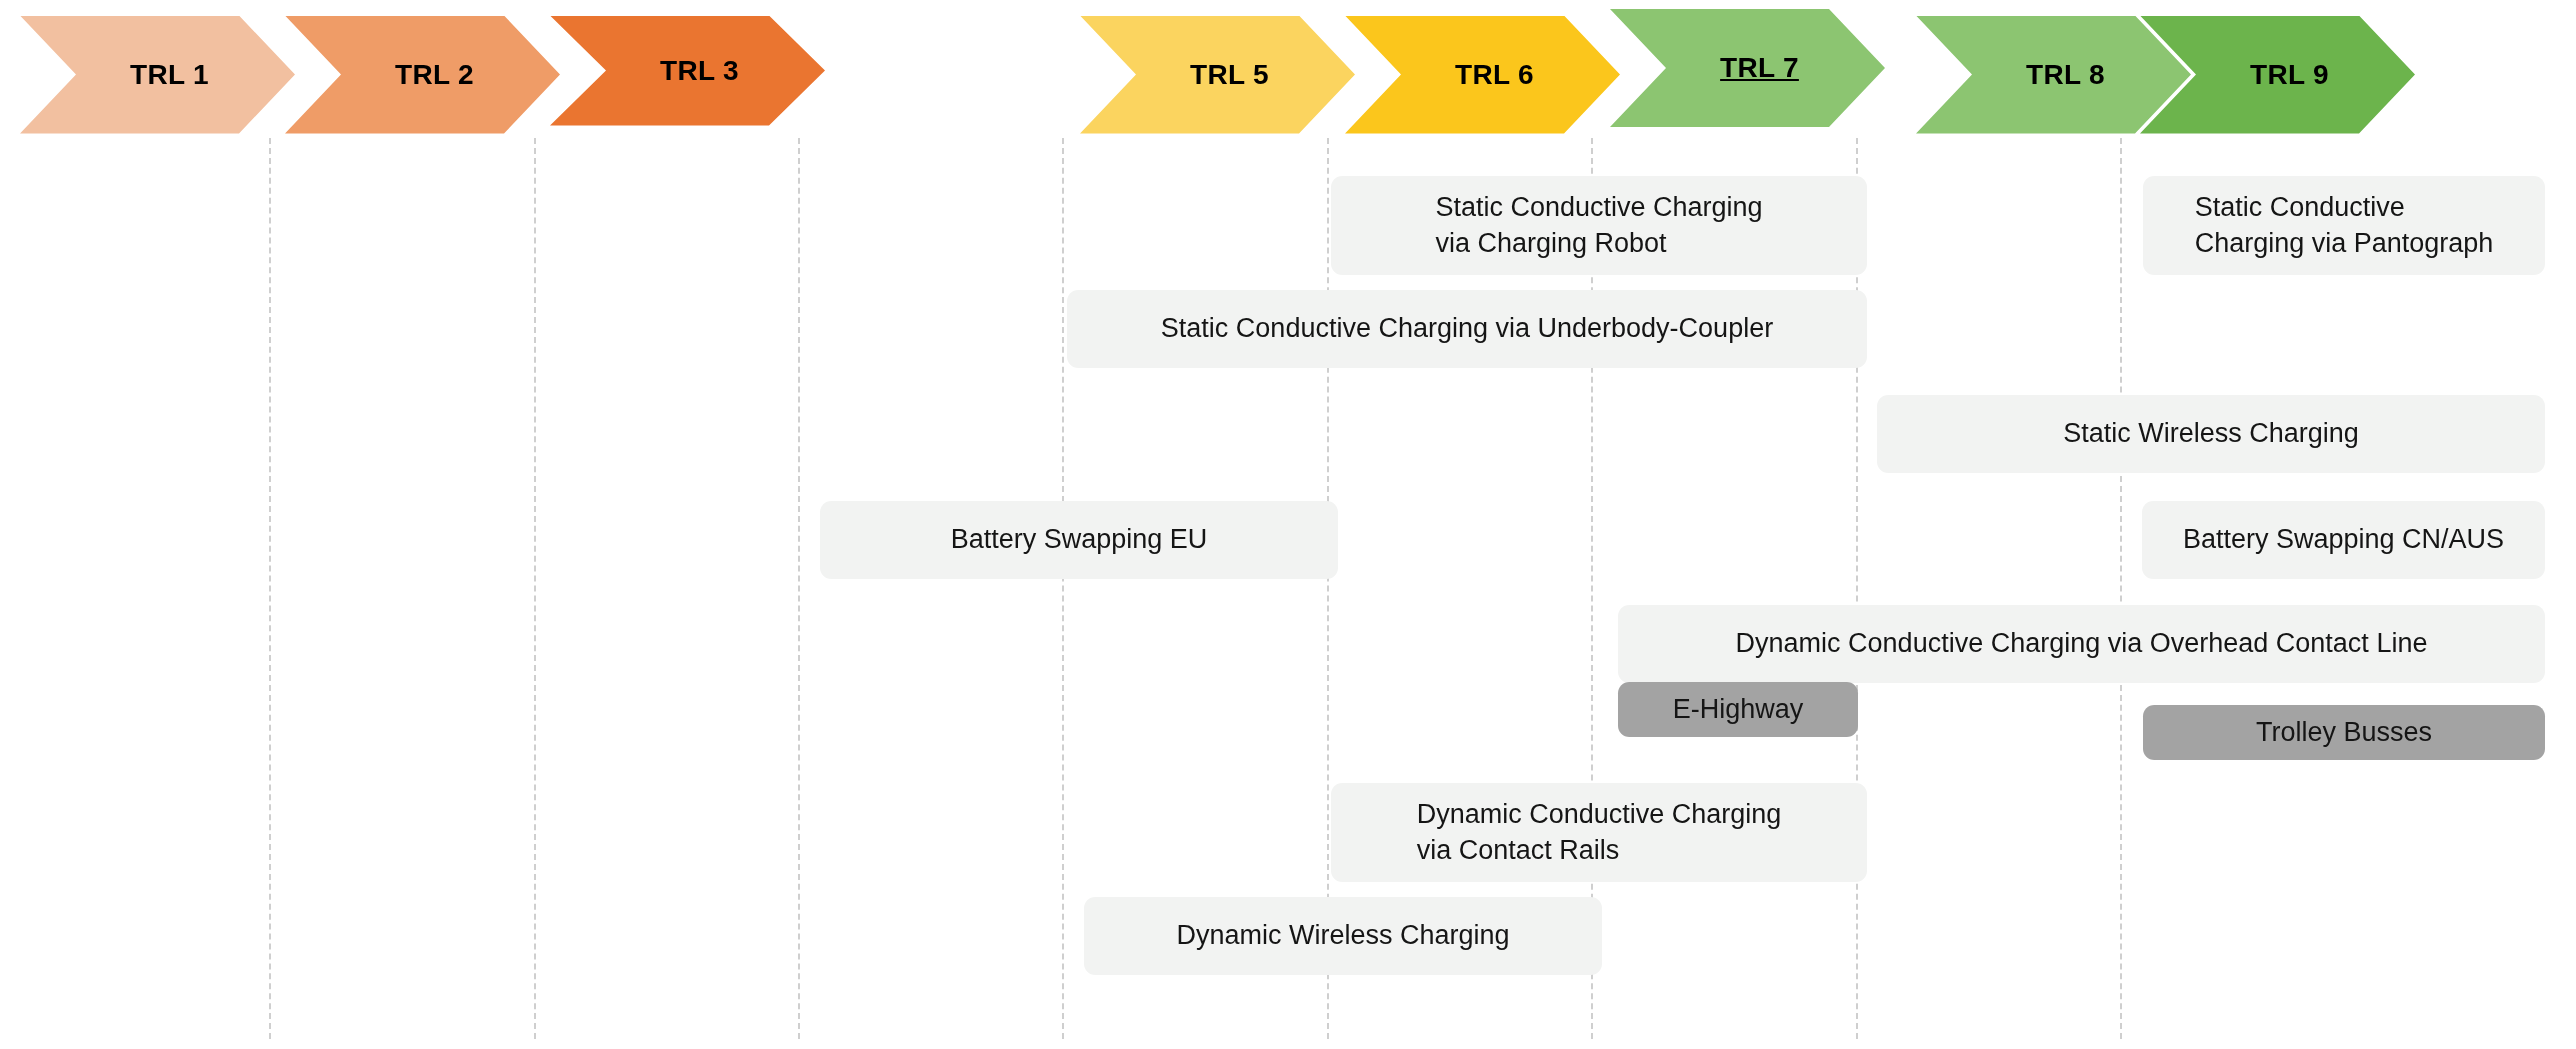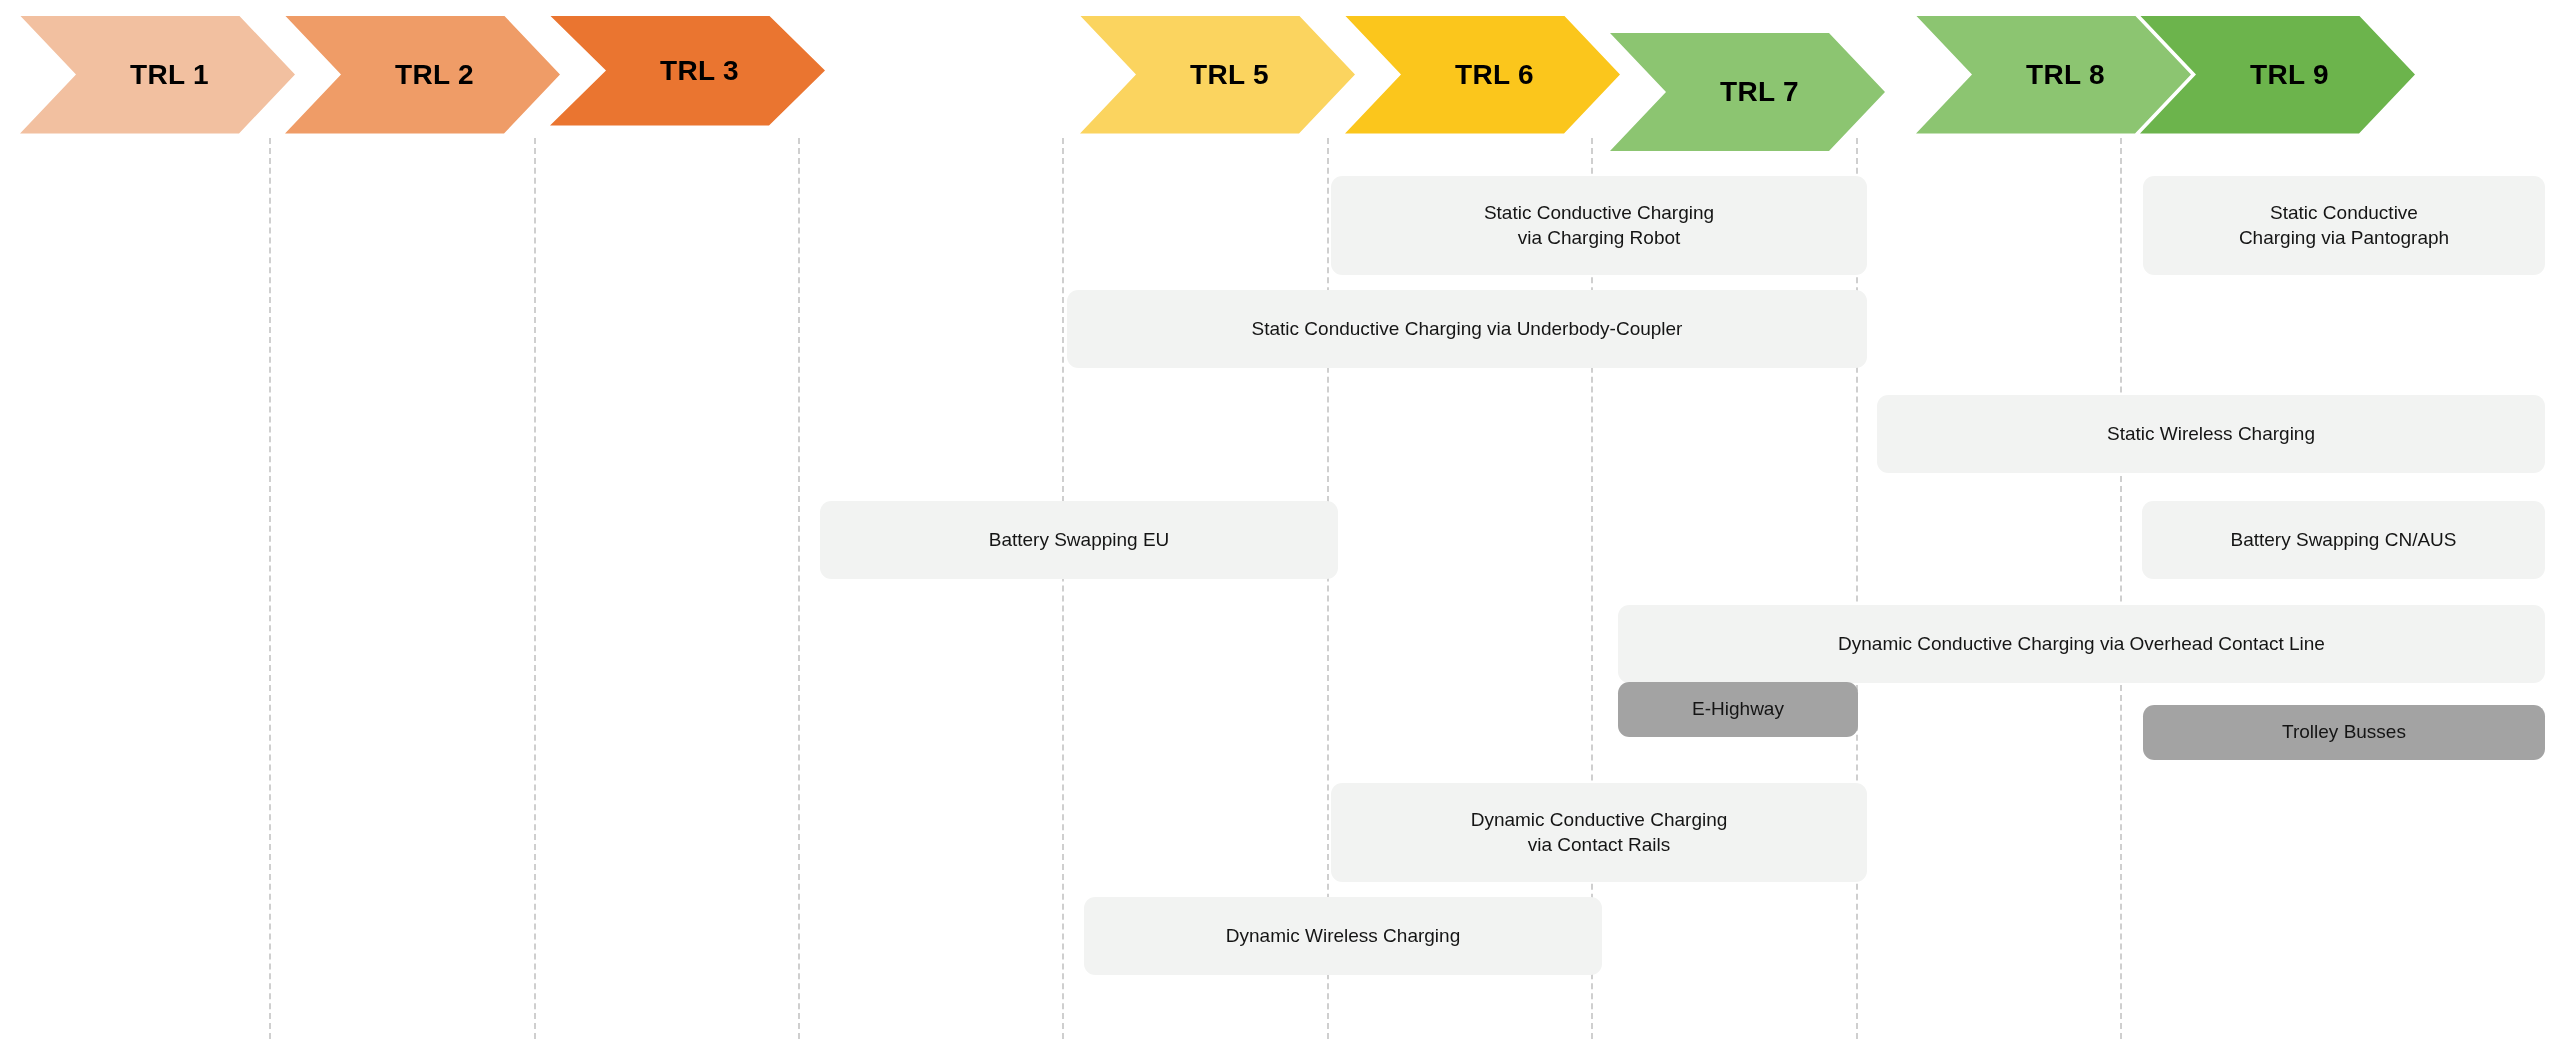--- a/index.html
+++ b/index.html
@@ -61,23 +61,23 @@
   }
 
   
   .tech-bar {
     position: absolute;
     box-sizing: border-box;
     border-radius: 11.3px;
     display: flex;
     align-items: center;
     justify-content: center;
-    text-align: center;
+    text-align: left;
     padding: 0 15.5px;
-    font-size: 19px;
+    font-size: 27px;
     line-height: 1.30;
     color: #151515;
     white-space: pre-line;
   }
 
   .tech-bar.level-primary {
     background: #f2f3f2;
     z-index: 3;
   }
 
@@ -100,21 +100,21 @@
       </div>
       <div class="trl-chevron" style="left: 550px; width: 275px; top: 15.5px; height: 110px; background: rgb(234, 117, 48); clip-path: polygon(0px 0px, 219px 0px, 275px 50%, 219px 100%, 0px 100%, 56px 50%);">
         <span class="trl-label">TRL 3</span>
       </div>
       <div class="trl-chevron" style="left: 1080px; width: 275px; top: 15.5px; height: 118px; background: rgb(251, 212, 95); clip-path: polygon(0px 0px, 219px 0px, 275px 50%, 219px 100%, 0px 100%, 56px 50%);">
         <span class="trl-label">TRL 5</span>
       </div>
       <div class="trl-chevron" style="left: 1345px; width: 275px; top: 15.5px; height: 118px; background: rgb(251, 198, 28); clip-path: polygon(0px 0px, 219px 0px, 275px 50%, 219px 100%, 0px 100%, 56px 50%);">
         <span class="trl-label">TRL 6</span>
       </div>
-      <div class="trl-chevron" style="left: 1610px; width: 275px; top: 33px; height: 118px; background: rgb(140, 197, 113); clip-path: polygon(0px 0px, 219px 0px, 275px 50%, 219px 100%, 0px 100%, 56px 50%);">
+      <div class="trl-chevron" style="left: 1610px; width: 275px; top: 9px; height: 118px; background: rgb(140, 197, 113); clip-path: polygon(0px 0px, 219px 0px, 275px 50%, 219px 100%, 0px 100%, 56px 50%); text-decoration: underline;">
         <span class="trl-label">TRL 7</span>
       </div>
       <div class="trl-chevron" style="left: 1916px; width: 275px; top: 15.5px; height: 118px; background: rgb(140, 197, 113); clip-path: polygon(0px 0px, 219px 0px, 275px 50%, 219px 100%, 0px 100%, 56px 50%);">
         <span class="trl-label">TRL 8</span>
       </div>
       <div class="trl-chevron" style="left: 2140px; width: 275px; top: 15.5px; height: 118px; background: rgb(108, 180, 76); clip-path: polygon(0px 0px, 219px 0px, 275px 50%, 219px 100%, 0px 100%, 56px 50%);">
         <span class="trl-label">TRL 9</span>
       </div>
     </div>
 

